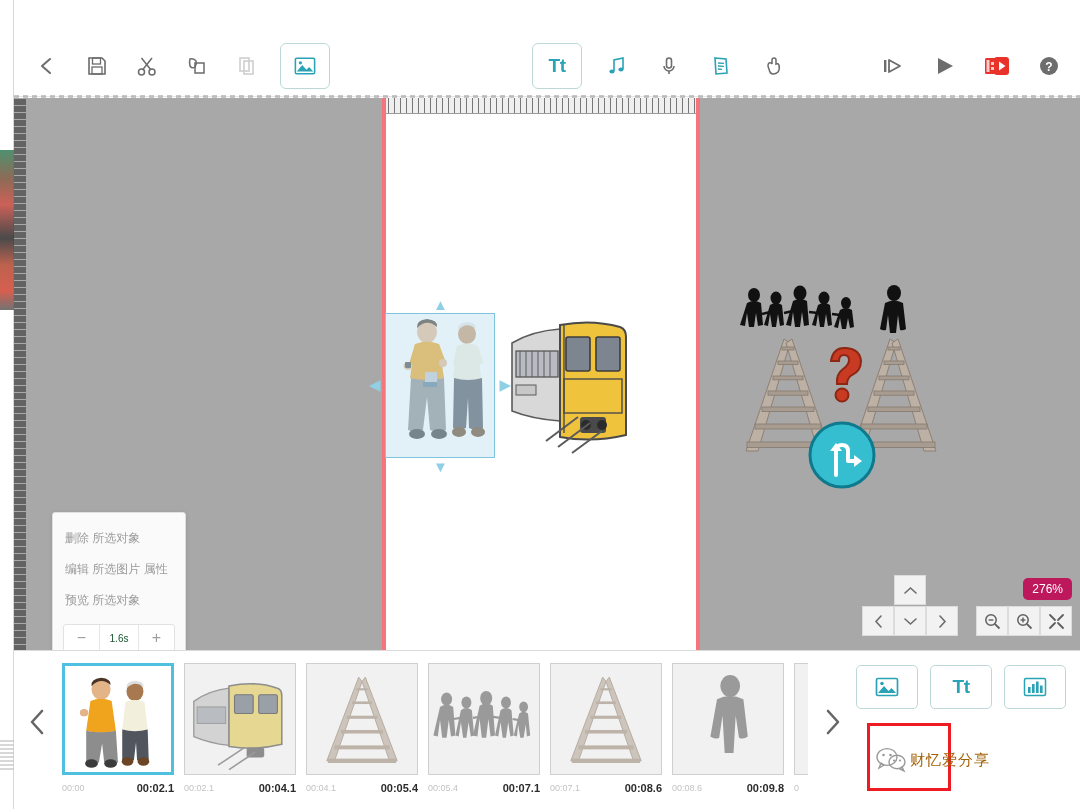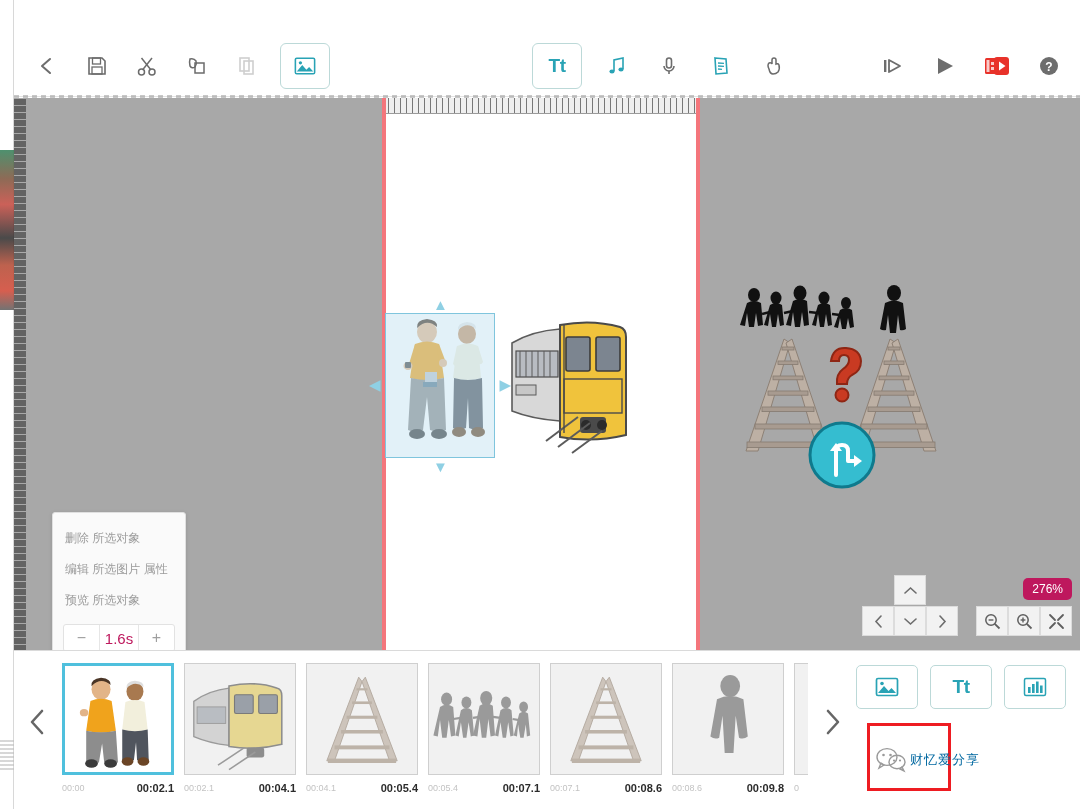--- a/index.html
+++ b/index.html
@@ -123,21 +123,21 @@
     margin: 8px 10px 2px 10px; display: flex; height: 28px;
     border: 1px solid #e2e2e2; border-radius: 3px; overflow: hidden; background: #fff;
   }
   .stp-btn {
     flex: 0 0 36px; display: flex; align-items: center; justify-content: center;
     font-size: 16px; color: #9f9f9f; border-right: 1px solid #e6e6e6;
   }
   .stp-btn.plus { border-right: none; border-left: 1px solid #e6e6e6; }
   .stp-val {
     flex: 1; display: flex; align-items: center; justify-content: center;
-    font-size: 15px; color: #be185d;
+    font-size: 10px; color: #14532d;
   }
 
   
   .zoom-pct {
     position: absolute; right: 8px; top: 480px;
     background: #be185d; color: #fff; font-size: 12px;
     padding: 4px 9px; border-radius: 5px;
   }
   .pad {
     position: absolute; right: 122px; top: 477px; width: 96px; height: 62px;
@@ -191,21 +191,21 @@
     color: #29a3b5;
   }
   .highlight-box {
     position: absolute; left: 853px; top: 72px; width: 84px; height: 68px;
     border: 3px solid #ee1c22;
   }
   .watermark {
     position: absolute; left: 862px; top: 96px; display: flex; align-items: center; gap: 4px;
     color: #9a9a9a; font-size: 17px; white-space: nowrap;
   }
-  .wm-text { font-size: 13px; color: #0369a1; letter-spacing: 1px; }
+  .wm-text { font-size: 15px; color: #a16207; letter-spacing: 1px; }
 
   
   .art { position: absolute; }
   .tl-thumb-art { width: 100%; height: 100%; display: block; }
 </style>
 </head>
 <body>
 
 <div id="app">
 

